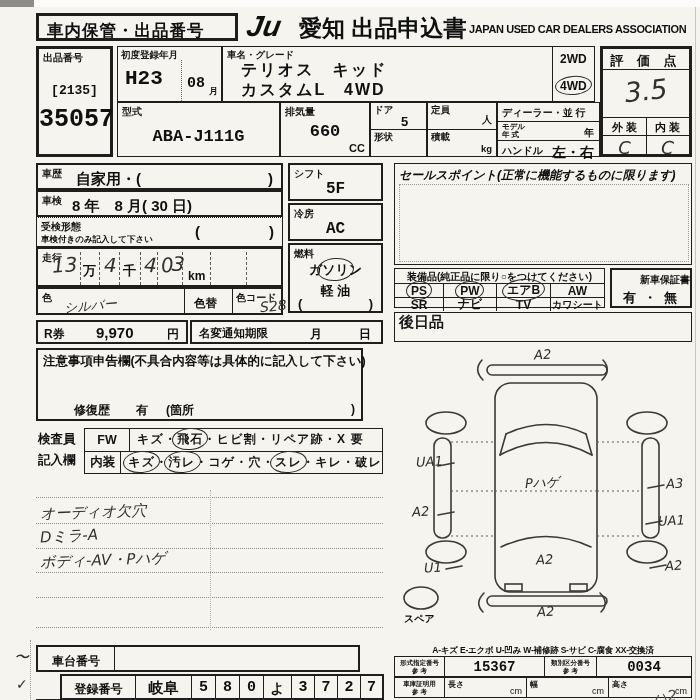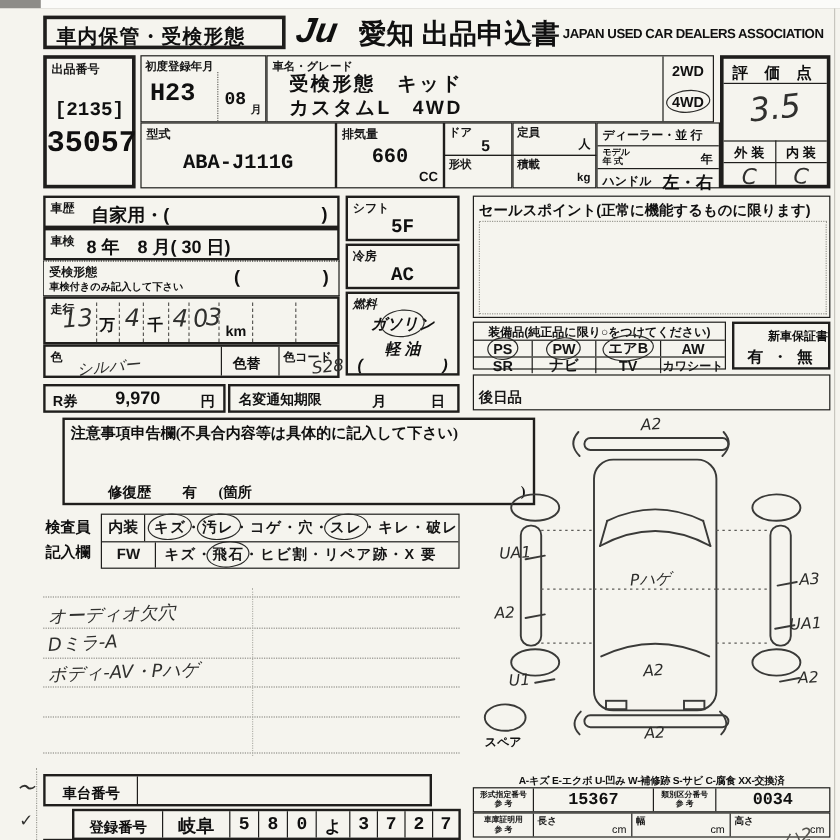--- a/index.html
+++ b/index.html
@@ -39,43 +39,43 @@
 </style>
 </head>
 <body>
 
 <div class="topstrip"></div>
 <div class="cornersmudge"></div>
 <div class="paper"></div>
 <div class="edge-r"></div>
 
 <div class="bx b3" style="left:36px;top:13px;width:202px;height:28px;">
-  <div class="abs prt" style="left:8px;top:4px;font-size:16.5px;letter-spacing:1px;">車内保管・受検形態</div>
+  <div class="abs prt" style="left:8px;top:4px;font-size:16.5px;letter-spacing:1px;">車内保管・出品番号</div>
 </div>
 <div class="abs prt" style="left:247px;top:10px;font-size:29px;font-style:italic;font-weight:900;transform:skewX(-10deg);">Ju</div>
 <div class="abs prt" style="left:299px;top:13px;font-size:23px;font-weight:900;letter-spacing:0px;">愛知 出品申込書</div>
 <div class="abs prt" style="left:469px;top:23px;font-size:11px;letter-spacing:-0.4px;">JAPAN USED CAR DEALERS ASSOCIATION</div>
 
 <div class="bx b3" style="left:36px;top:46px;width:77px;height:111px;">
   <div class="abs lbl" style="left:4px;top:2px;">出品番号</div>
-  <div class="abs prt mono" style="left:0;top:34px;width:100%;text-align:center;font-size:16px;">[2135]</div>
+  <div class="abs prt mono" style="left:0;top:34px;width:100%;text-align:center;font-size:13px;">[2135]</div>
   <div class="abs prt mono" style="left:0;top:56px;width:100%;text-align:center;font-size:25px;">35057</div>
 </div>
 
 <div class="bx" style="left:117px;top:46px;width:105px;height:56px;">
   <div class="abs lbl" style="left:3px;top:2px;font-size:9.5px;">初度登録年月</div>
   <div class="abs prt mono" style="left:7px;top:20px;font-size:21px;">H23</div>
   <div class="abs" style="left:63px;top:13px;height:41px;border-left:1px dotted #66655f;"></div>
   <div class="abs prt mono" style="left:69px;top:28px;font-size:15px;">08</div>
   <div class="abs lbl" style="left:91px;top:38px;font-size:9px;">月</div>
 </div>
 
 <div class="bx" style="left:222px;top:46px;width:373px;height:56px;">
   <div class="abs lbl" style="left:4px;top:2px;font-size:9.5px;">車名・グレード</div>
-  <div class="abs prt" style="left:18px;top:13px;font-size:16px;letter-spacing:2px;">受検形態　キッド</div>
+  <div class="abs prt" style="left:18px;top:13px;font-size:16px;letter-spacing:2px;">テリオス　キッド</div>
   <div class="abs prt" style="left:18px;top:33px;font-size:16px;letter-spacing:2px;">カスタムL　4WD</div>
   <div class="abs" style="left:329px;top:0;height:100%;border-left:1.4px solid #1f1e1c;"></div>
   <div class="abs prt" style="left:337px;top:5px;font-size:12px;">2WD</div>
   <div class="abs prt circ" style="left:337px;top:29px;font-size:12px;">4WD</div>
 </div>
 
 <div class="bx b3" style="left:600px;top:46px;width:92px;height:111px;">
   <div class="abs prt" style="left:0;top:3px;width:100%;text-align:center;font-size:13px;letter-spacing:5px;">評 価 点</div>
   <div class="abs" style="left:0;top:20px;width:100%;border-top:1.4px solid #1f1e1c;"></div>
   <div class="abs hand" style="left:0;top:26px;width:100%;text-align:center;font-size:27px;transform:rotate(-6deg);">3.5</div>
@@ -168,75 +168,75 @@
 </div>
 
 <div class="bx b2" style="left:288px;top:163px;width:95px;height:38px;">
   <div class="abs lbl" style="left:4px;top:2px;">シフト</div>
   <div class="abs prt mono" style="left:0;top:15px;width:100%;text-align:center;font-size:16px;">5F</div>
 </div>
 <div class="bx b2" style="left:288px;top:203px;width:95px;height:38px;">
   <div class="abs lbl" style="left:4px;top:2px;">冷房</div>
   <div class="abs prt mono" style="left:0;top:15px;width:100%;text-align:center;font-size:16px;">AC</div>
 </div>
-<div class="bx b2" style="left:288px;top:243px;width:95px;height:70px;font-style:italic;">
+<div class="bx b2" style="left:288px;top:243px;width:95px;height:70px;">
   <div class="abs lbl" style="left:4px;top:2px;">燃料</div>
   <div class="abs prt" style="left:0;top:16px;width:100%;text-align:center;font-size:13px;"><span>ガ</span><span class="circ">ソリ</span><span>ン</span></div>
   <div class="abs prt" style="left:0;top:37px;width:100%;text-align:center;font-size:13px;">軽 油</div>
   <div class="abs prt" style="left:8px;top:51px;font-size:13px;">(</div>
   <div class="abs prt" style="right:8px;top:51px;font-size:13px;">)</div>
 </div>
 
 <div class="bx b2" style="left:36px;top:320px;width:152px;height:24px;">
   <div class="abs prt" style="left:6px;top:4px;font-size:12px;">R券</div>
   <div class="abs prt" style="left:58px;top:2px;font-size:15px;text-align:right;">9,970</div>
   <div class="abs prt" style="right:7px;top:4px;font-size:12px;">円</div>
 </div>
 <div class="bx b2" style="left:190px;top:320px;width:193px;height:24px;">
   <div class="abs prt" style="left:7px;top:4px;font-size:11.5px;">名変通知期限</div>
   <div class="abs prt" style="left:118px;top:4px;font-size:12px;">月</div>
   <div class="abs prt" style="right:10px;top:4px;font-size:12px;">日</div>
 </div>
 
-<div class="bx b2" style="left:52px;top:348px;width:394px;height:73px;font-family:Liberation Serif, serif;">
+<div class="bx b2" style="left:36px;top:348px;width:327px;height:73px;">
   <div class="abs prt" style="left:5px;top:3px;font-size:12.5px;">注意事項申告欄(不具合内容等は具体的に記入して下さい)</div>
   <div class="abs prt" style="left:36px;top:52px;font-size:12px;">修復歴</div>
   <div class="abs prt" style="left:98px;top:52px;font-size:12px;">有</div>
   <div class="abs prt" style="left:128px;top:52px;font-size:12px;">(箇所</div>
   <div class="abs prt" style="right:6px;top:52px;font-size:12px;">)</div>
 </div>
 
 <div class="abs prt" style="left:38px;top:431px;font-size:12.5px;">検査員</div>
 <div class="abs prt" style="left:38px;top:452px;font-size:12.5px;">記入欄</div>
 <div class="bx" style="left:84px;top:428px;width:299px;height:46px;">
   <div id="inspector-rows">
       <div class="insp-row">
+        <div class="insp-head">FW</div>
+        <div class="insp-items"><span>キズ</span>・<span class="circ">飛石</span>・<span>ヒビ割</span>・<span>リペア跡</span>・<span>X 要</span></div>
+      </div>
+      <div class="insp-row">
         <div class="insp-head">内装</div>
         <div class="insp-items"><span class="circ">キズ</span>・<span class="circ">汚レ</span>・<span>コゲ</span>・<span>穴</span>・<span class="circ">スレ</span>・<span>キレ</span>・<span>破レ</span></div>
-      </div>
-      <div class="insp-row">
-        <div class="insp-head">FW</div>
-        <div class="insp-items"><span>キズ</span>・<span class="circ">飛石</span>・<span>ヒビ割</span>・<span>リペア跡</span>・<span>X 要</span></div>
       </div>
     </div>
 </div>
 
 <div class="dotl" style="top:497px;"></div>
 <div class="dotl" style="top:523px;"></div>
 <div class="dotl" style="top:548px;"></div>
 <div class="dotl" style="top:572px;"></div>
 <div class="dotl" style="top:597px;"></div>
 <div class="dotl" style="top:627px;"></div>
 <div class="abs" style="left:210px;top:490px;height:140px;border-left:1px dotted #b4b3ac;"></div>
 <div class="abs hand" style="left:40px;top:503px;font-size:15px;transform:rotate(-2deg);">オーディオ欠穴</div>
 <div class="abs hand" style="left:40px;top:527px;font-size:15px;transform:rotate(-3deg);">Dミラ-A</div>
 <div class="abs hand" style="left:40px;top:551px;font-size:15px;transform:rotate(-2deg);">ボディ-AV・Pハゲ</div>
 
 <div class="bx" style="left:394px;top:163px;width:298px;height:102px;">
-  <div class="abs prt" style="left:4px;top:3px;font-size:12px;">セールスポイント(正常に機能するものに限ります)</div>
+  <div class="abs prt" style="left:4px;top:3px;font-size:12px;font-style:italic;">セールスポイント(正常に機能するものに限ります)</div>
   <div class="abs" style="left:4px;top:20px;width:288px;height:76px;border:1px dotted #9a9992;"></div>
 </div>
 
 <div class="bx" style="left:394px;top:268px;width:211px;height:40px;">
   <div class="abs prt" style="left:0;top:1px;width:100%;text-align:center;font-size:10px;">装備品(純正品に限り○をつけてください)</div>
   <div id="equip-grid" class="abs" style="left:0;top:14px;width:100%;">
       <div class="eq-row">
         <div class="eq-cell" style="width: 48px;">
           <span class="circ">PS</span>
         </div>
@@ -264,21 +264,21 @@
           <span style="font-size: 10px;">カワシート</span>
         </div>
       </div>
     </div>
 </div>
 <div class="bx b2" style="left:610px;top:268px;width:82px;height:40px;">
   <div class="abs prt" style="left:0;top:3px;width:100%;text-align:right;font-size:10px;">新車保証書</div>
   <div class="abs prt" style="left:0;top:19px;width:100%;text-align:center;font-size:13px;letter-spacing:2px;">有 ・ 無</div>
 </div>
 <div class="bx" style="left:394px;top:312px;width:298px;height:30px;">
-  <div class="abs lbl" style="left:4px;top:10px;font-size:12px;">後日品</div>
+  <div class="abs lbl" style="left:4px;top:0;font-size:15px;">後日品</div>
 </div>
 
 <div class="abs" style="left:394px;top:346px;width:298px;height:296px;" id="diagram">
   <svg width="298" height="296" viewBox="0 0 298 296">
     <g fill="none" stroke="#3a3a38" stroke-width="1.6" stroke-linecap="round">
 
       <rect x="93" y="19" width="120" height="10" rx="5"></rect>
       <path d="M89 34 Q79 24 88 14"></path>
       <path d="M209 14 Q218 24 208 34"></path>
 

